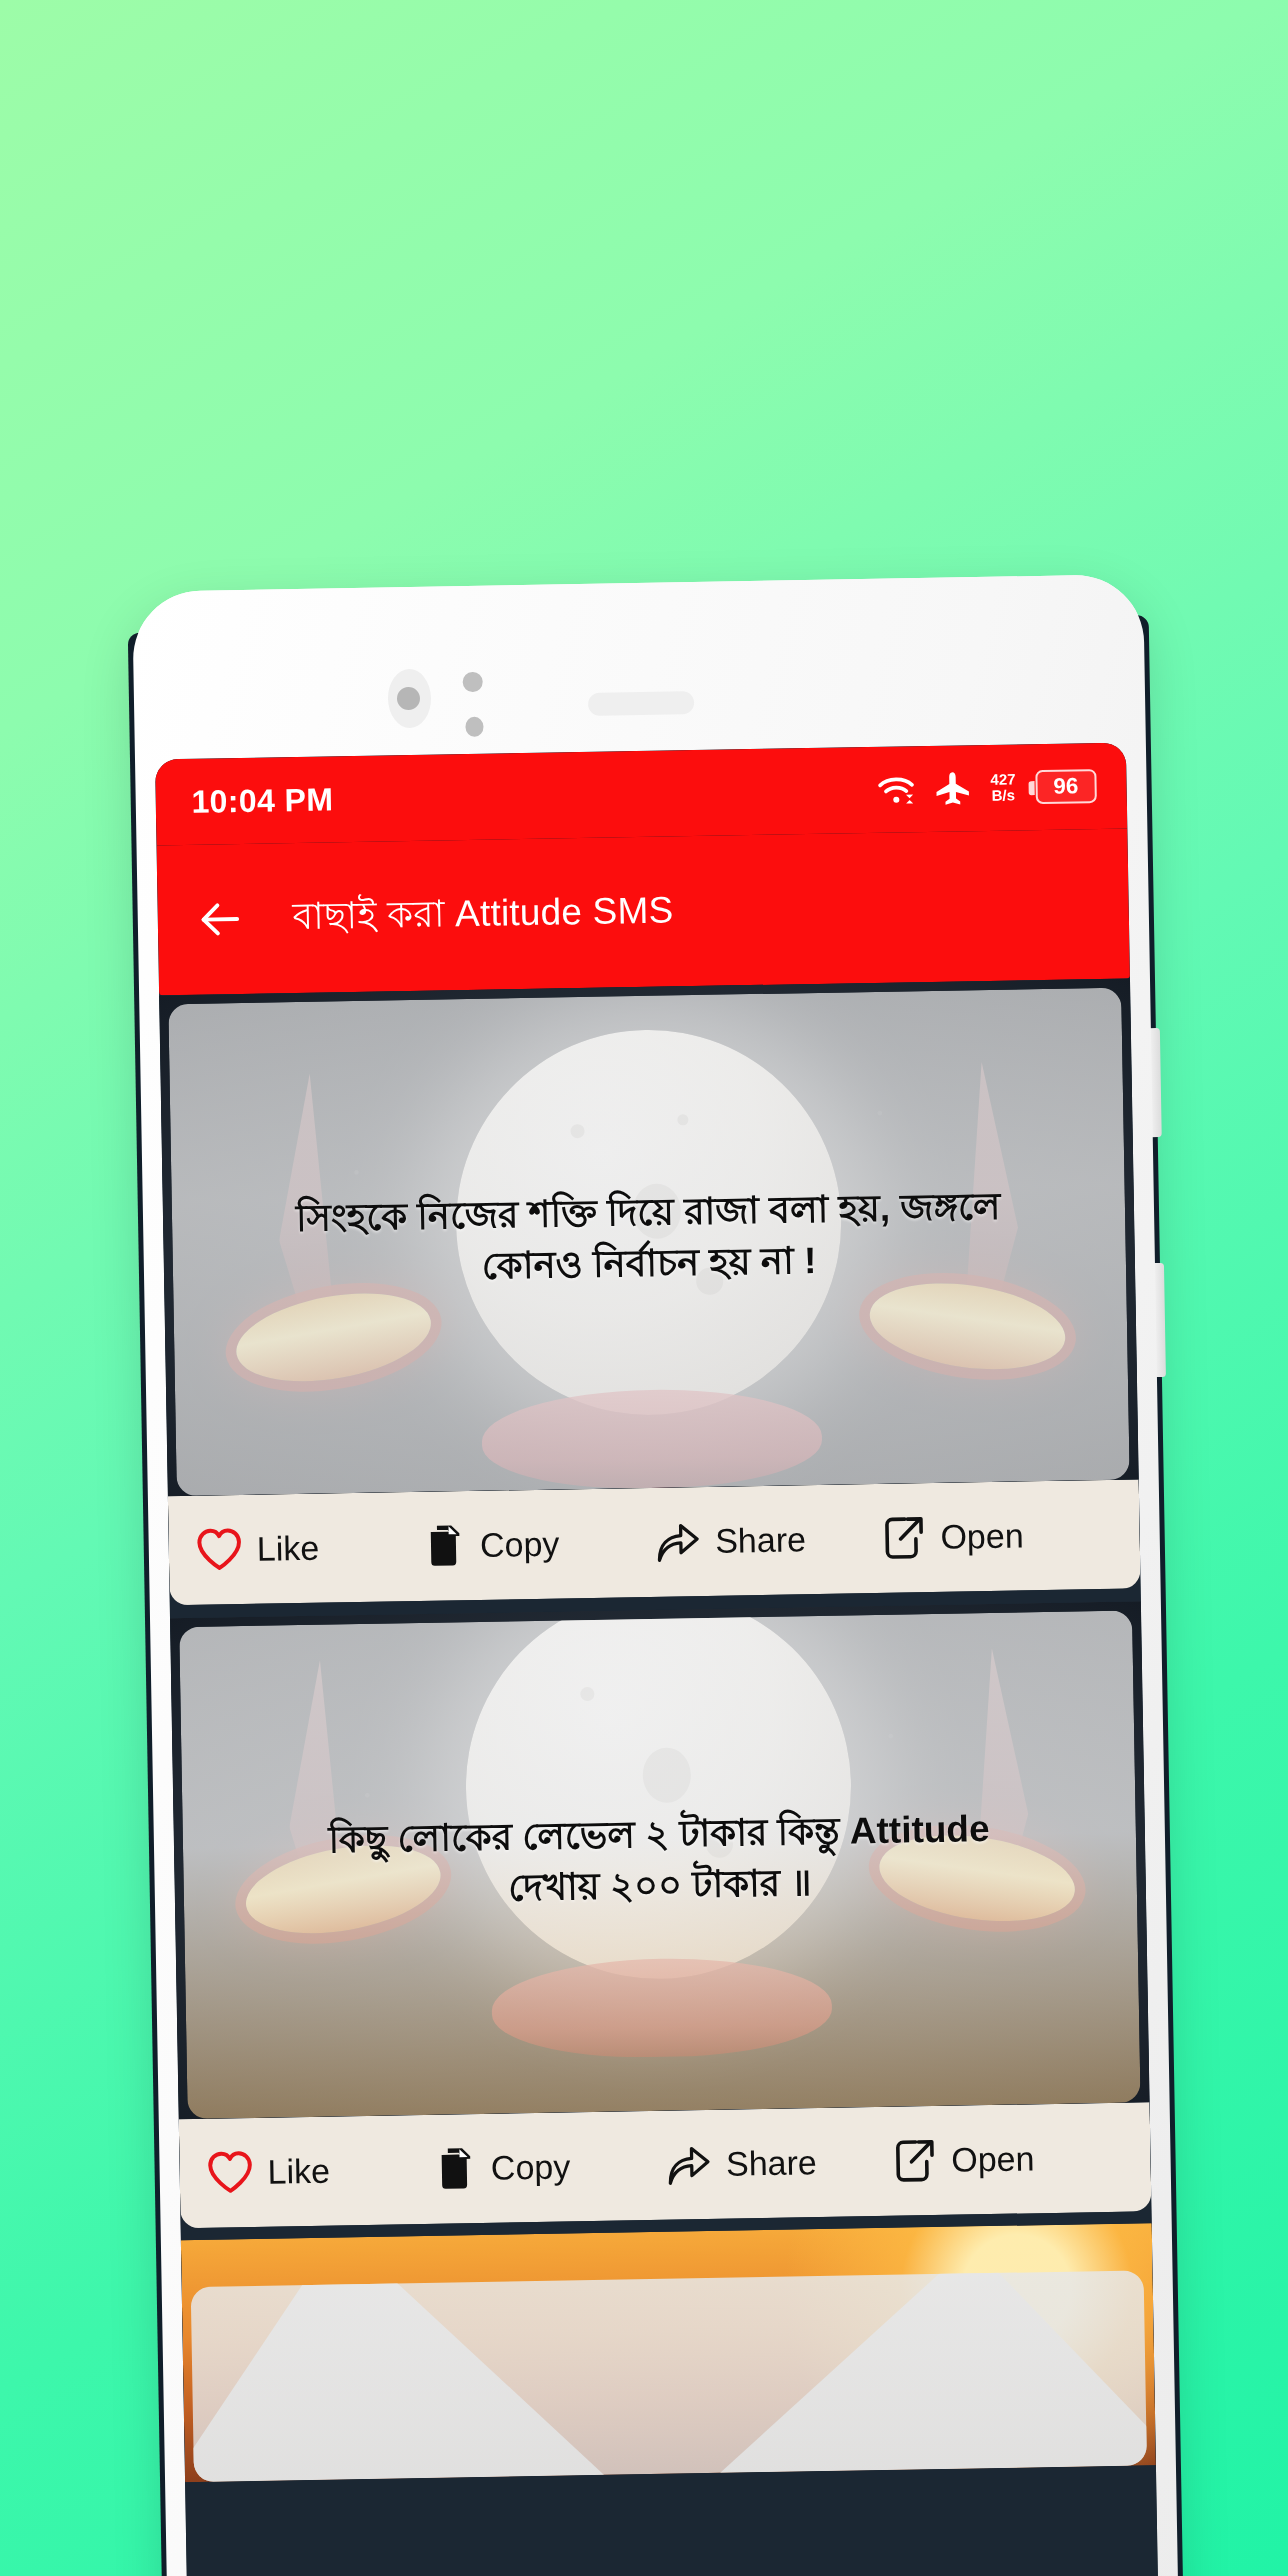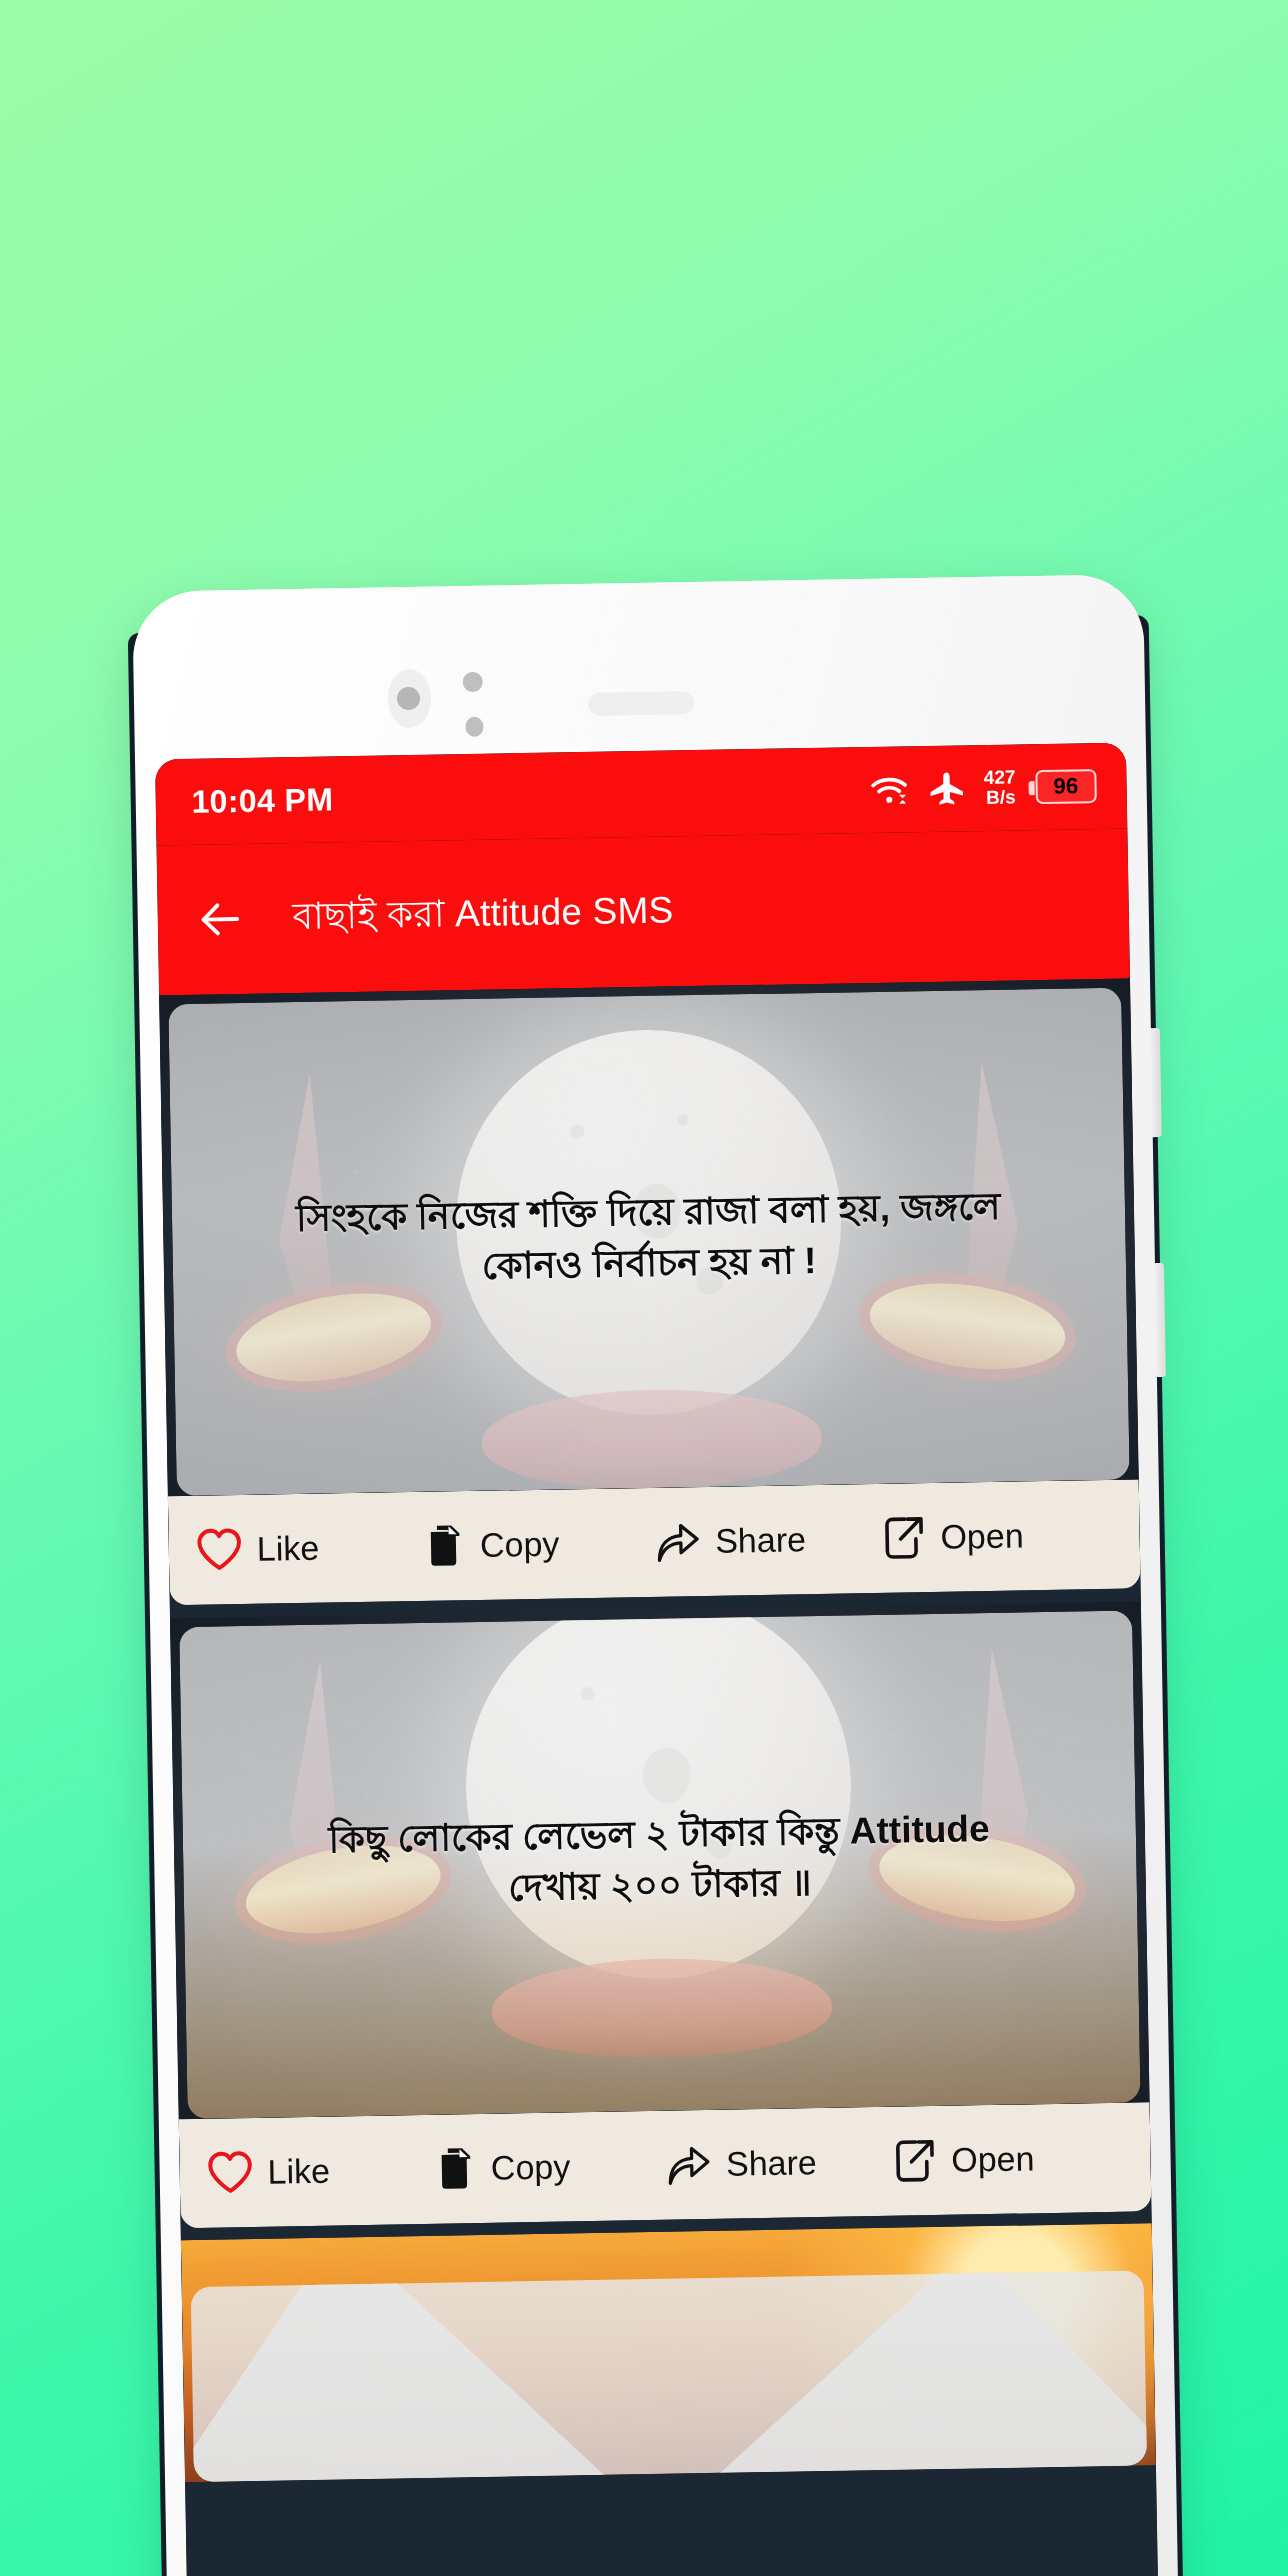--- a/index.html
+++ b/index.html
@@ -145,43 +145,43 @@
     letter-spacing:0.4px;
   }
   #status-icons {
     margin-left:auto;
     display:flex;
     align-items:center;
     gap:19.7px;
   }
   .sb-ico { display:block; }
   #netspeed {
-    font-size:19px;
+    font-size:15px;
     font-weight:bold;
     line-height:1.05;
-    text-align:right;
+    text-align:center;
   }
   #battery {
     position:relative;
     width:61px; height:34px;
     border:2.7px solid #ffd9d9;
     border-radius:7.2px;
     display:flex; align-items:center; justify-content:center;
     background:rgba(255,255,255,0.10);
   }
   #battery:after{
     content:"";
     position:absolute;
     left:-9px; top:9px;
     width:6.3px; height:14.3px;
     background:#ffd9d9;
     border-radius:2.7px 0 0 2.7px;
   }
   #battery-level {
-    font-size:22.4px; font-weight:bold; color:#000000;
+    font-size:22.4px; font-weight:bold; color:#ffffff;
   }
 
   
   #appbar {
     height:150px;
     background:#fc0d0d;
     display:flex;
     align-items:center;
     padding-left:36px;
     border-radius:0 0 3.6px 3.6px;

